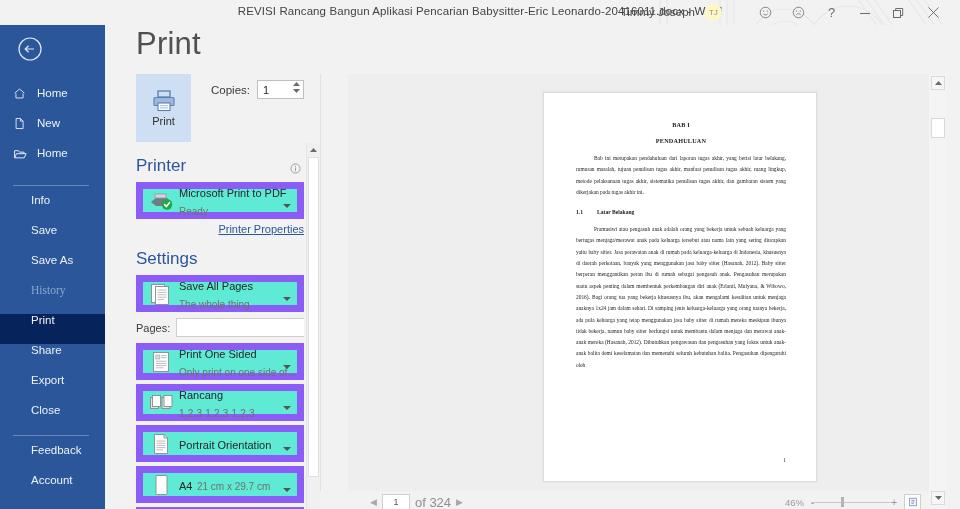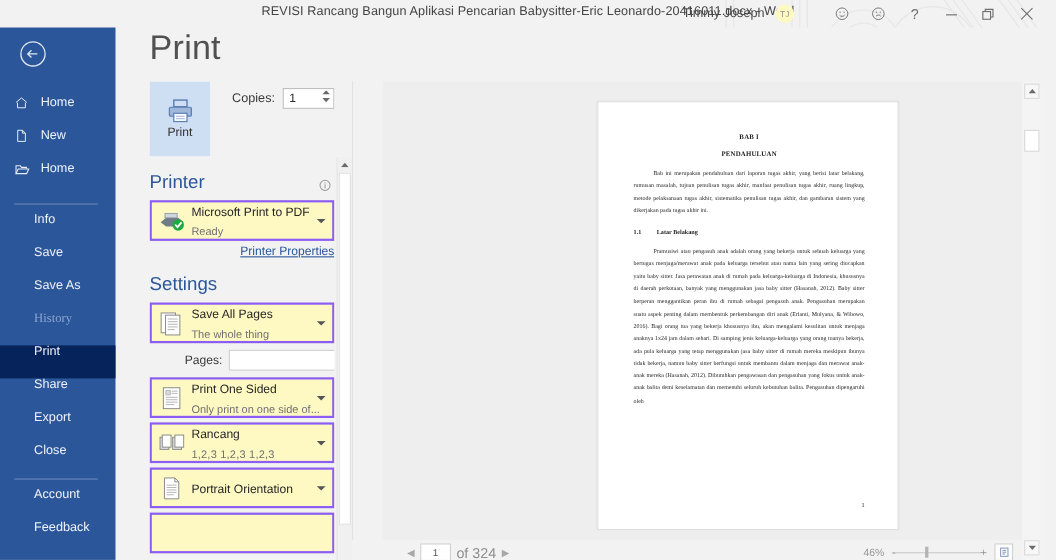--- a/index.html
+++ b/index.html
@@ -195,22 +195,22 @@
   }
   .sec-title-row { position: relative; }
   .info-ico {
     position: absolute;
     right: 3px; top: 7px;
     width: 11px; height: 11px;
     color: #9a9a9a;
   }
   .combo {
     position: relative;
-    border: 2px solid #8b5cf6;
-    background: #fef9c3;
+    border: 7px solid #8b5cf6;
+    background: #5eead4;
     height: 37px;
     box-sizing: border-box;
     display: flex;
     align-items: center;
     margin-bottom: 4px;
   }
   .combo .c-ico {
     width: 36px;
     display: flex;
     align-items: center;
@@ -253,21 +253,21 @@
     color: #2b579a;
     text-decoration: underline;
     margin: 4px 0 0 0;
   }
   .pages-row {
     display: flex;
     align-items: center;
     margin: 6px 0 6px 0;
     position: relative;
   }
-  .pages-lbl { font-size: 11px; color: #3a3a3a; margin-right: 6px; margin-left: 32px; }
+  .pages-lbl { font-size: 11px; color: #3a3a3a; margin-right: 6px; }
   .pages-inp {
     flex: 1;
     height: 19px;
     border: 1px solid #cfcfcf;
     background: #fff;
     box-sizing: border-box;
     font-size: 11px;
     padding: 0 4px;
     color: #222;
     font-family: "Liberation Sans", sans-serif;
@@ -576,24 +576,24 @@
         <span>Export</span>
       </div>
       <div class="rail-item noicon">
         <span>Close</span>
       </div>
     </div>
 
     <div class="rail-bottom">
       <div class="rail-sep"></div>
       <div class="rail-item noicon">
+        <span>Feedback</span>
+      </div>
+      <div class="rail-item noicon">
         <span>Account</span>
-      </div>
-      <div class="rail-item noicon">
-        <span>Feedback</span>
       </div>
       <div class="rail-item noicon">
         
       </div>
     </div>
   </div>
 
   <div class="page-title">Print</div>
 
   <div class="settings-col">
@@ -732,20 +732,32 @@
               <line x1="5.5" y1="17.8" x2="12" y2="17.8"></line>
             </g>
         </svg>
       </span>
       <span class="c-txt">
         <span class="c-main">Portrait Orientation</span>
       </span>
       <span class="caret"></span>
     </div>
 
+    <div class="combo">
+      <span class="c-ico">
+        <svg width="18" height="24" viewBox="0 0 18 24" fill="none" stroke="#8a8a8a" stroke-width=".9">
+          <rect x="4" y="2.5" width="11" height="19" fill="#fff" rx=".5"></rect>
+        </svg>
+      </span>
+      <span class="c-txt">
+        <span class="c-main">A4</span>
+        <span class="c-sub">21 cm x 29.7 cm</span>
+      </span>
+      <span class="caret"></span>
+    </div>
 
     <div class="combo one-line">
       
       
       
     </div>
 
   </div>
 
   <div class="set-scroll">

